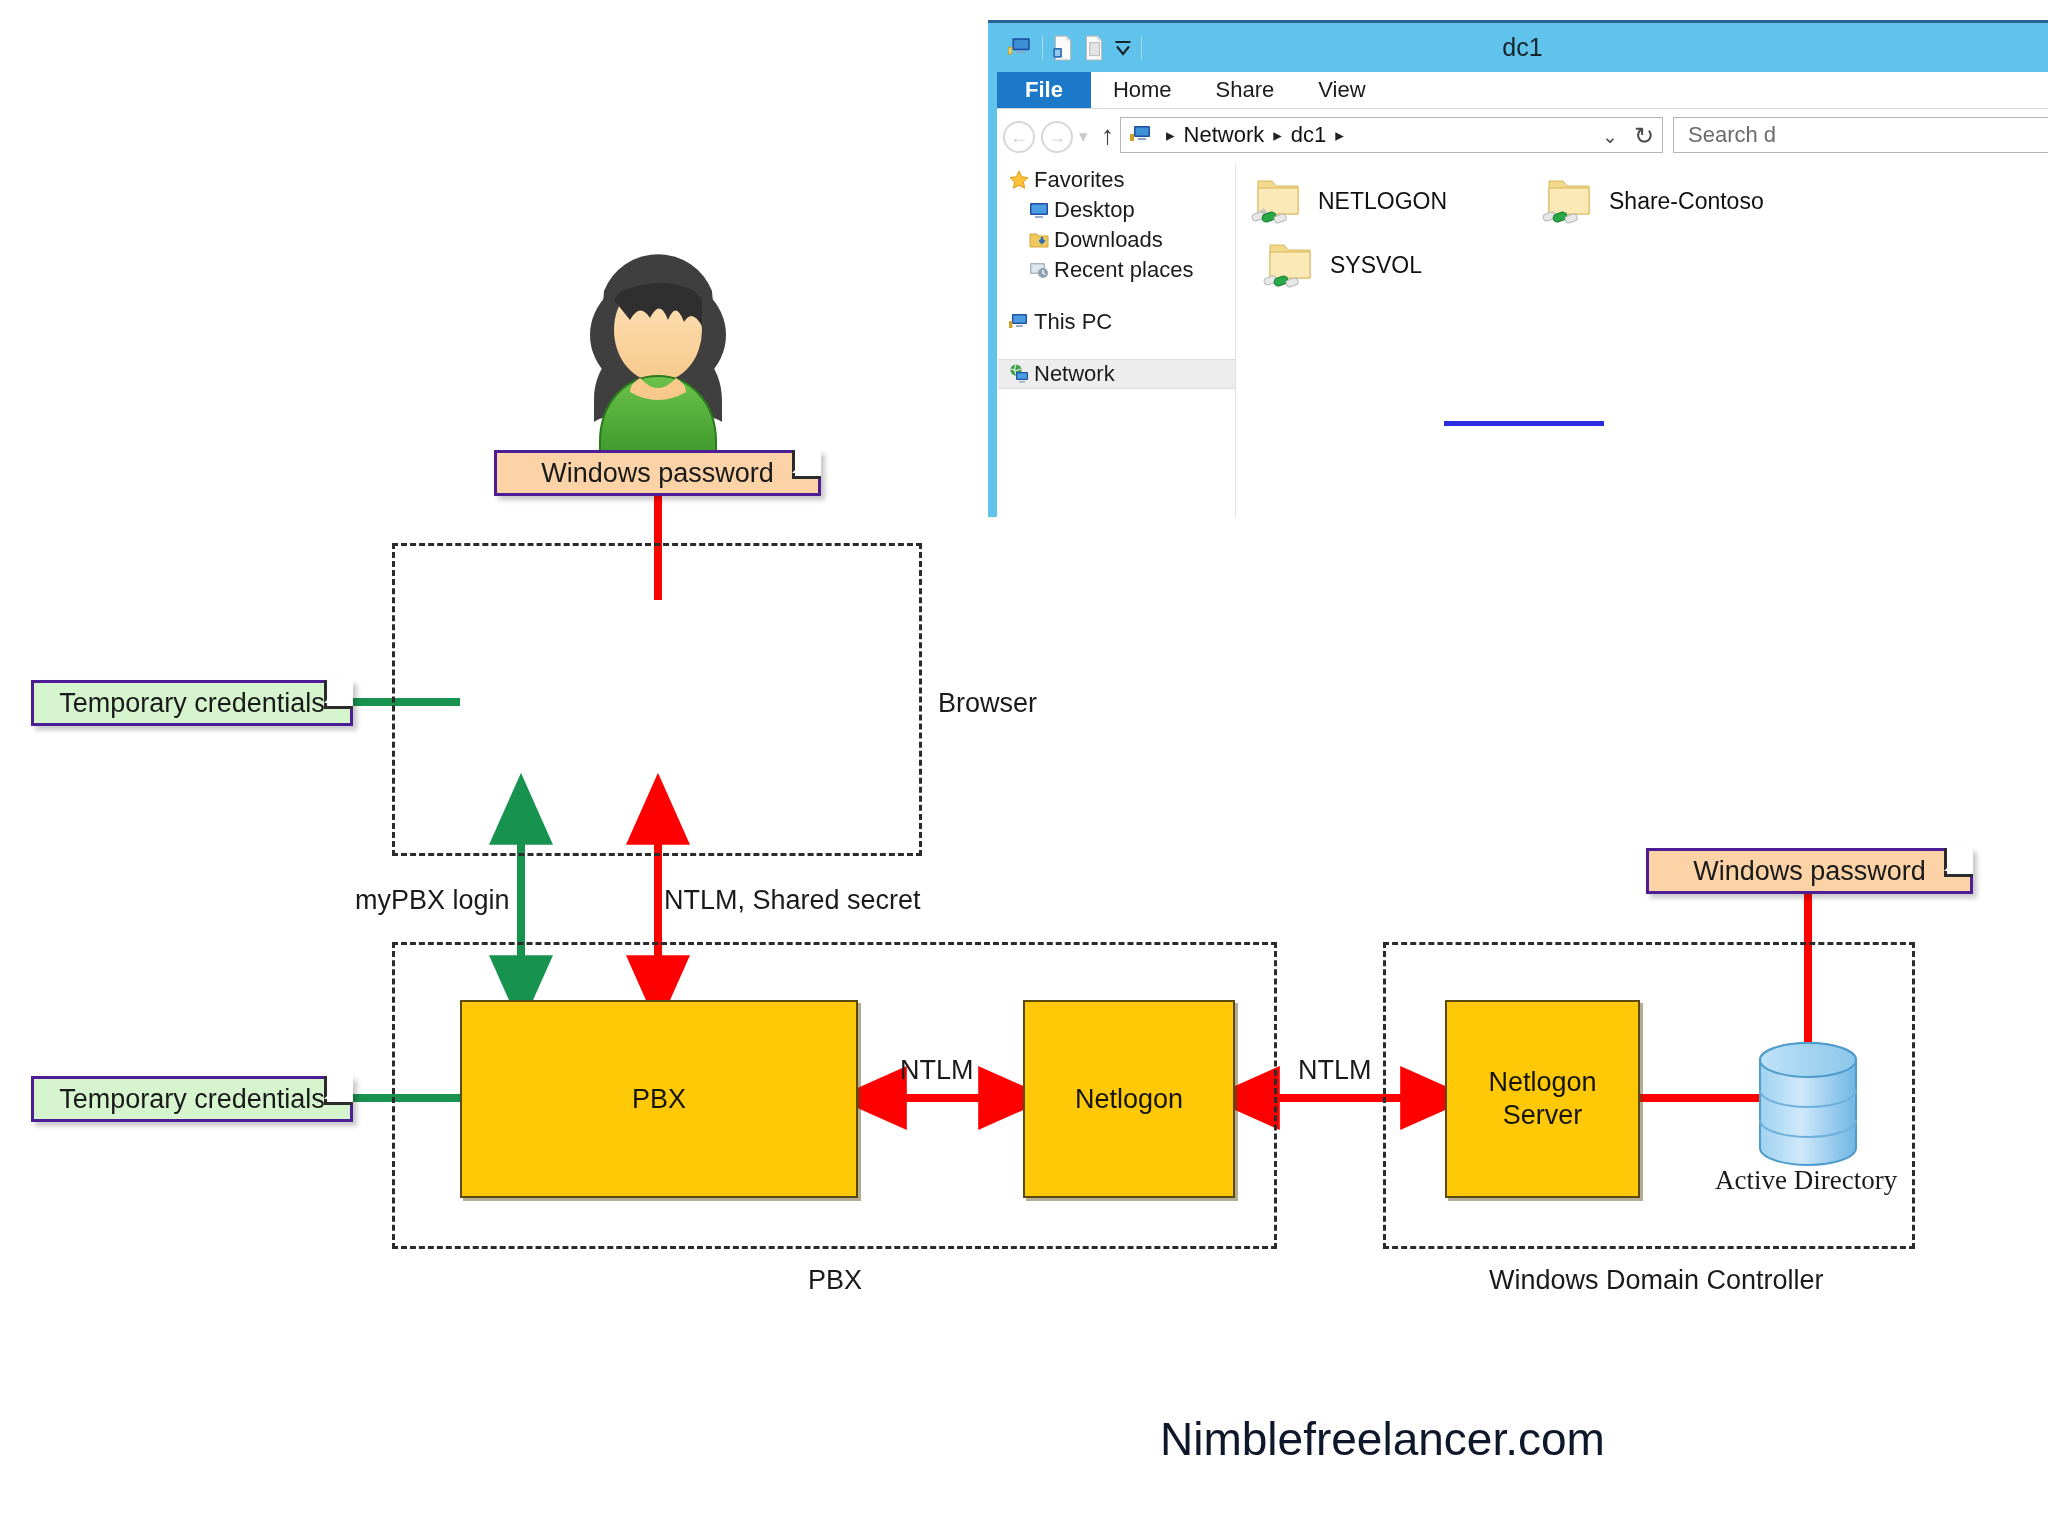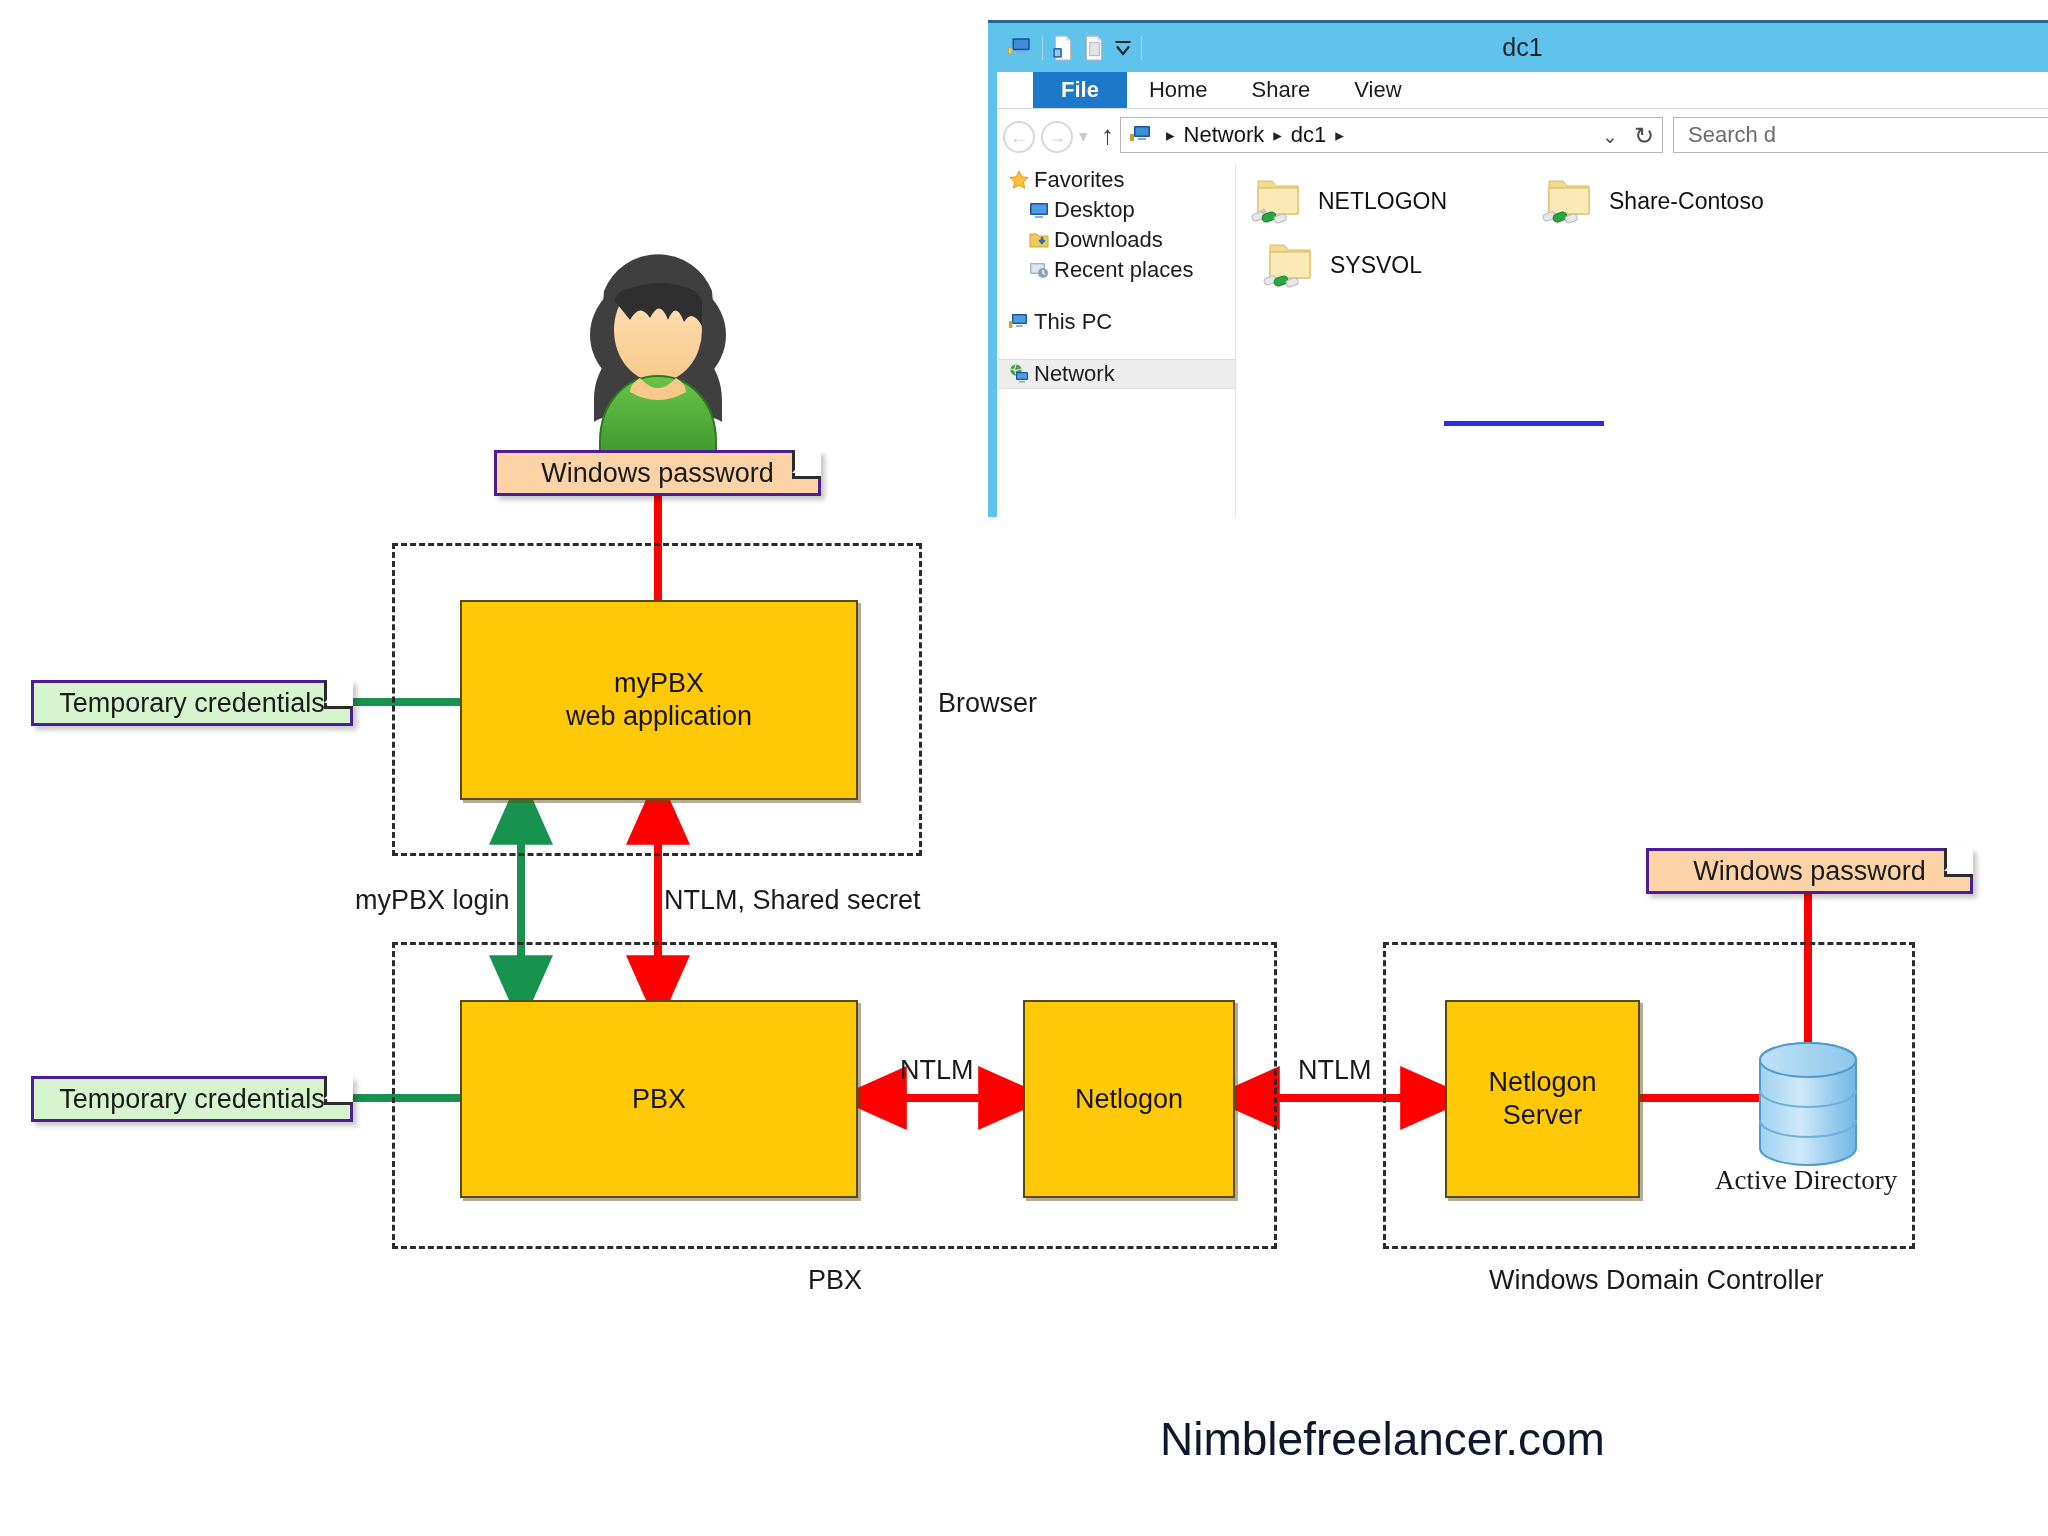--- a/index.html
+++ b/index.html
@@ -102,21 +102,21 @@
     display:flex;align-items:center;justify-content:center;
     font-size:25px;color:#16232b;
   }
   #explorer .qat{position:absolute;left:10px;top:6px;height:38px;display:flex;align-items:center;gap:9px;}
   #explorer .qat .sep{width:1px;height:24px;background:#a9dcf2;}
 
   #explorer .ribbon{
     position:absolute;left:9px;top:52px;width:1051px;height:36px;background:#fff;
     border-bottom:1px solid #d8d8d8;
   }
-  #explorer .tabs{position:absolute;left:9px;top:52px;height:36px;display:flex;align-items:stretch;margin-left:36px;}
+  #explorer .tabs{position:absolute;left:9px;top:52px;height:36px;display:flex;align-items:stretch;}
   #explorer .tab{
     display:flex;align-items:center;justify-content:center;
     font-size:22px;color:#1b1b1b;padding:0 22px;height:36px;
   }
   #explorer .tab.file{background:#1c78c8;color:#fff;font-weight:bold;padding:0 28px;}
 
   #explorer .addrbar{
     position:absolute;left:9px;top:92px;width:1051px;height:46px;
   }
   #explorer .navbtn{
@@ -240,22 +240,20 @@
 
   <div class="dash-group" style="left:392px;top:543px;height:313px;width:530px;"></div>
   <div class="group-caption" style="left:938px;top:688px;">Browser</div>
 
   <div class="dash-group" style="left:392px;top:942px;height:307px;width:885px;"></div>
   <div class="group-caption" style="left:760px;top:1265px;width:150px;">PBX</div>
 
   <div class="dash-group" style="left:1383px;top:942px;height:307px;width:532px;"></div>
   <div class="group-caption" style="left:1489px;top:1265px;width:320px;">Windows Domain Controller</div>
 
-  <div class="ybox" style="left:460px;top:600px;width:398px;height:200px;">myPBX
-web application</div>
 
   <div class="ybox" style="left:460px;top:1000px;width:398px;height:198px;">PBX</div>
 
   <div class="ybox" style="left:1023px;top:1000px;width:212px;height:198px;">Netlogon</div>
 
   <div class="ybox" style="left:1445px;top:1000px;width:195px;height:198px;">Netlogon
 Server</div>
 
   <div class="lbl" style="left:1715px;top:1165px;font-family:Liberation Serif, serif;">Active Directory</div>
 

